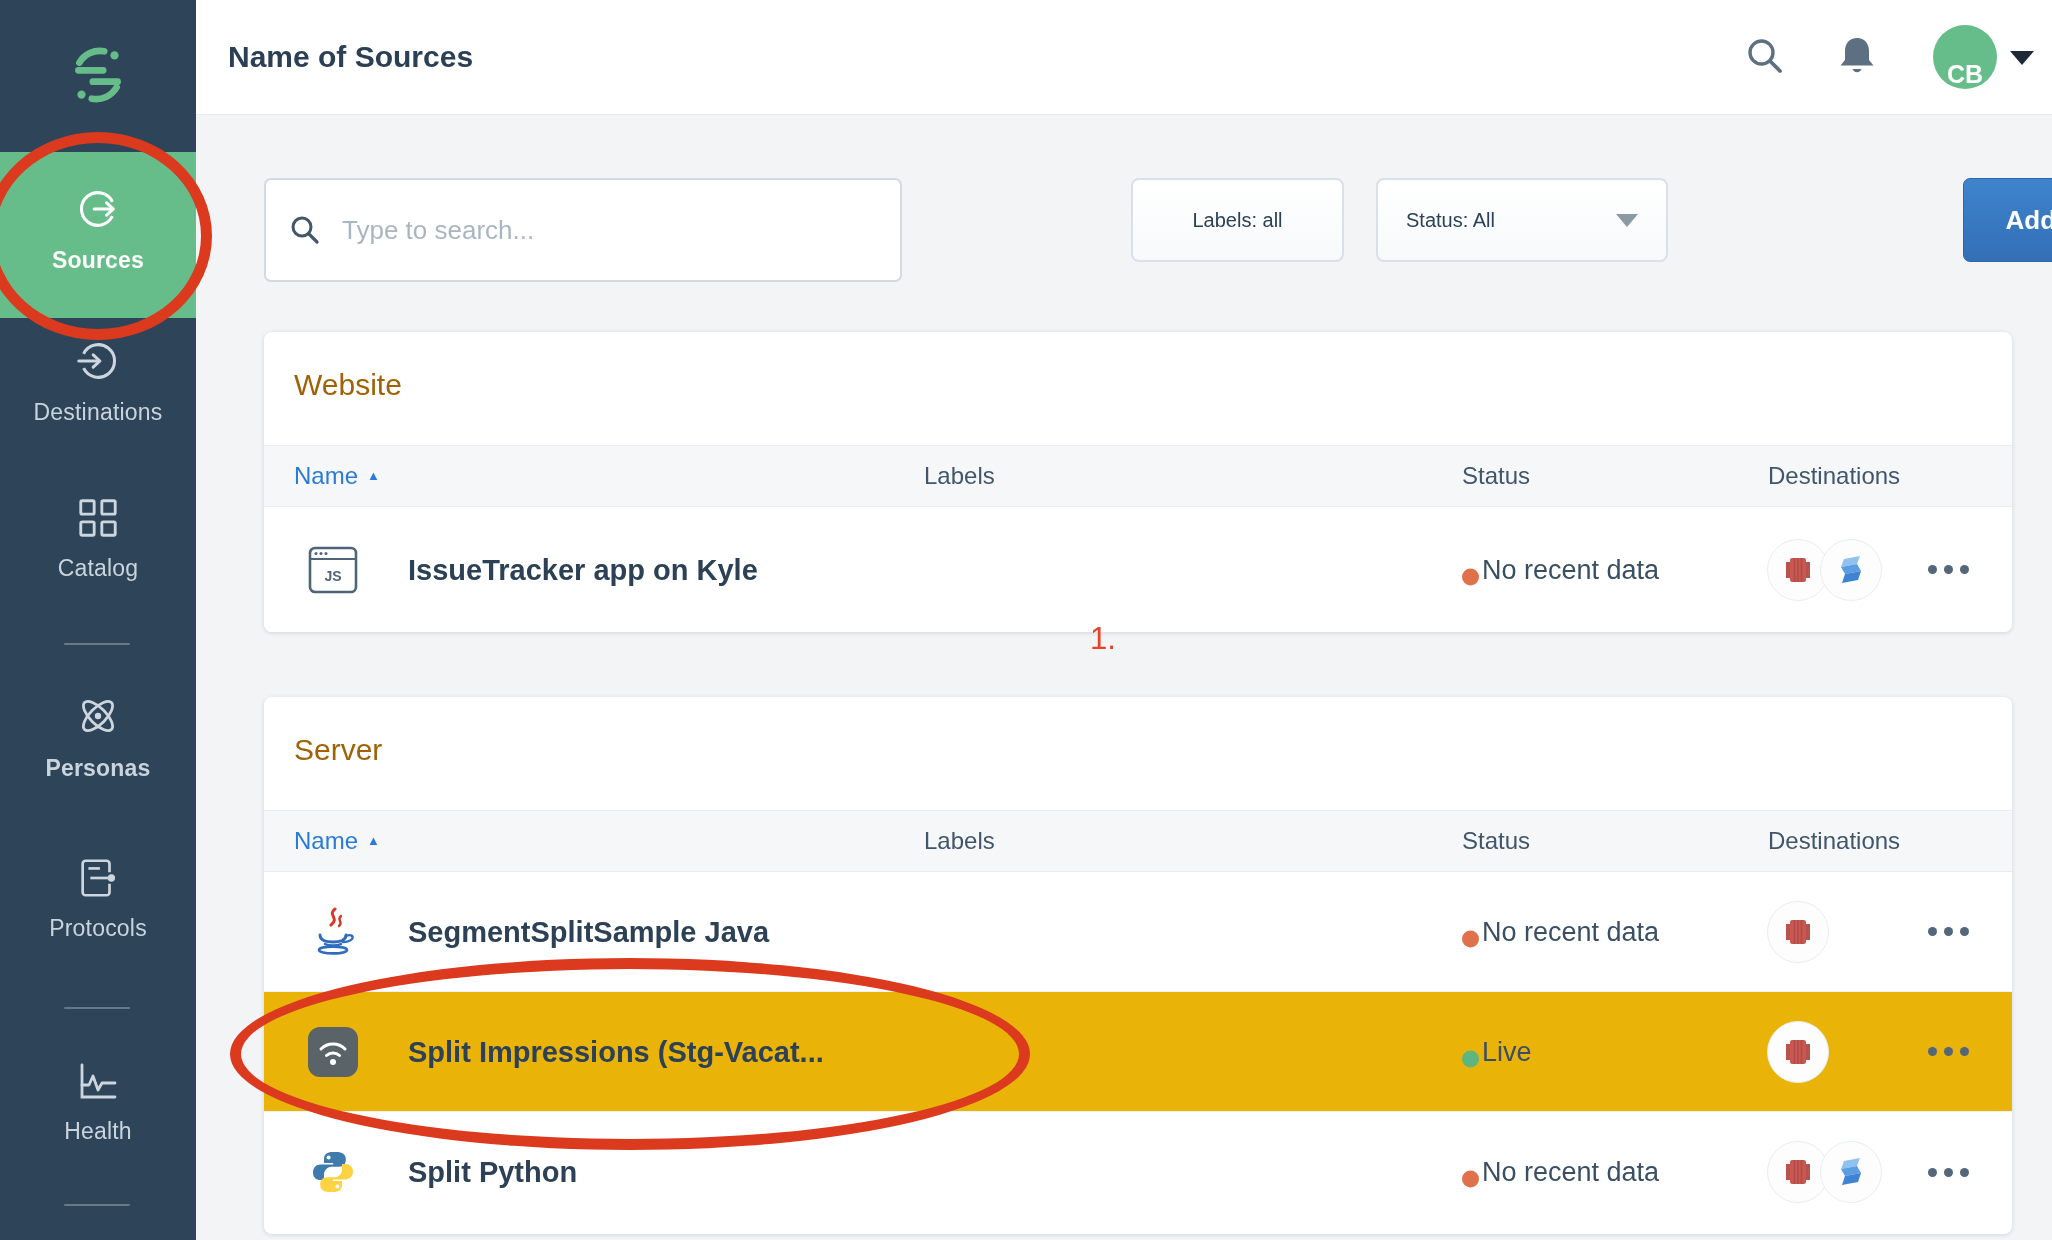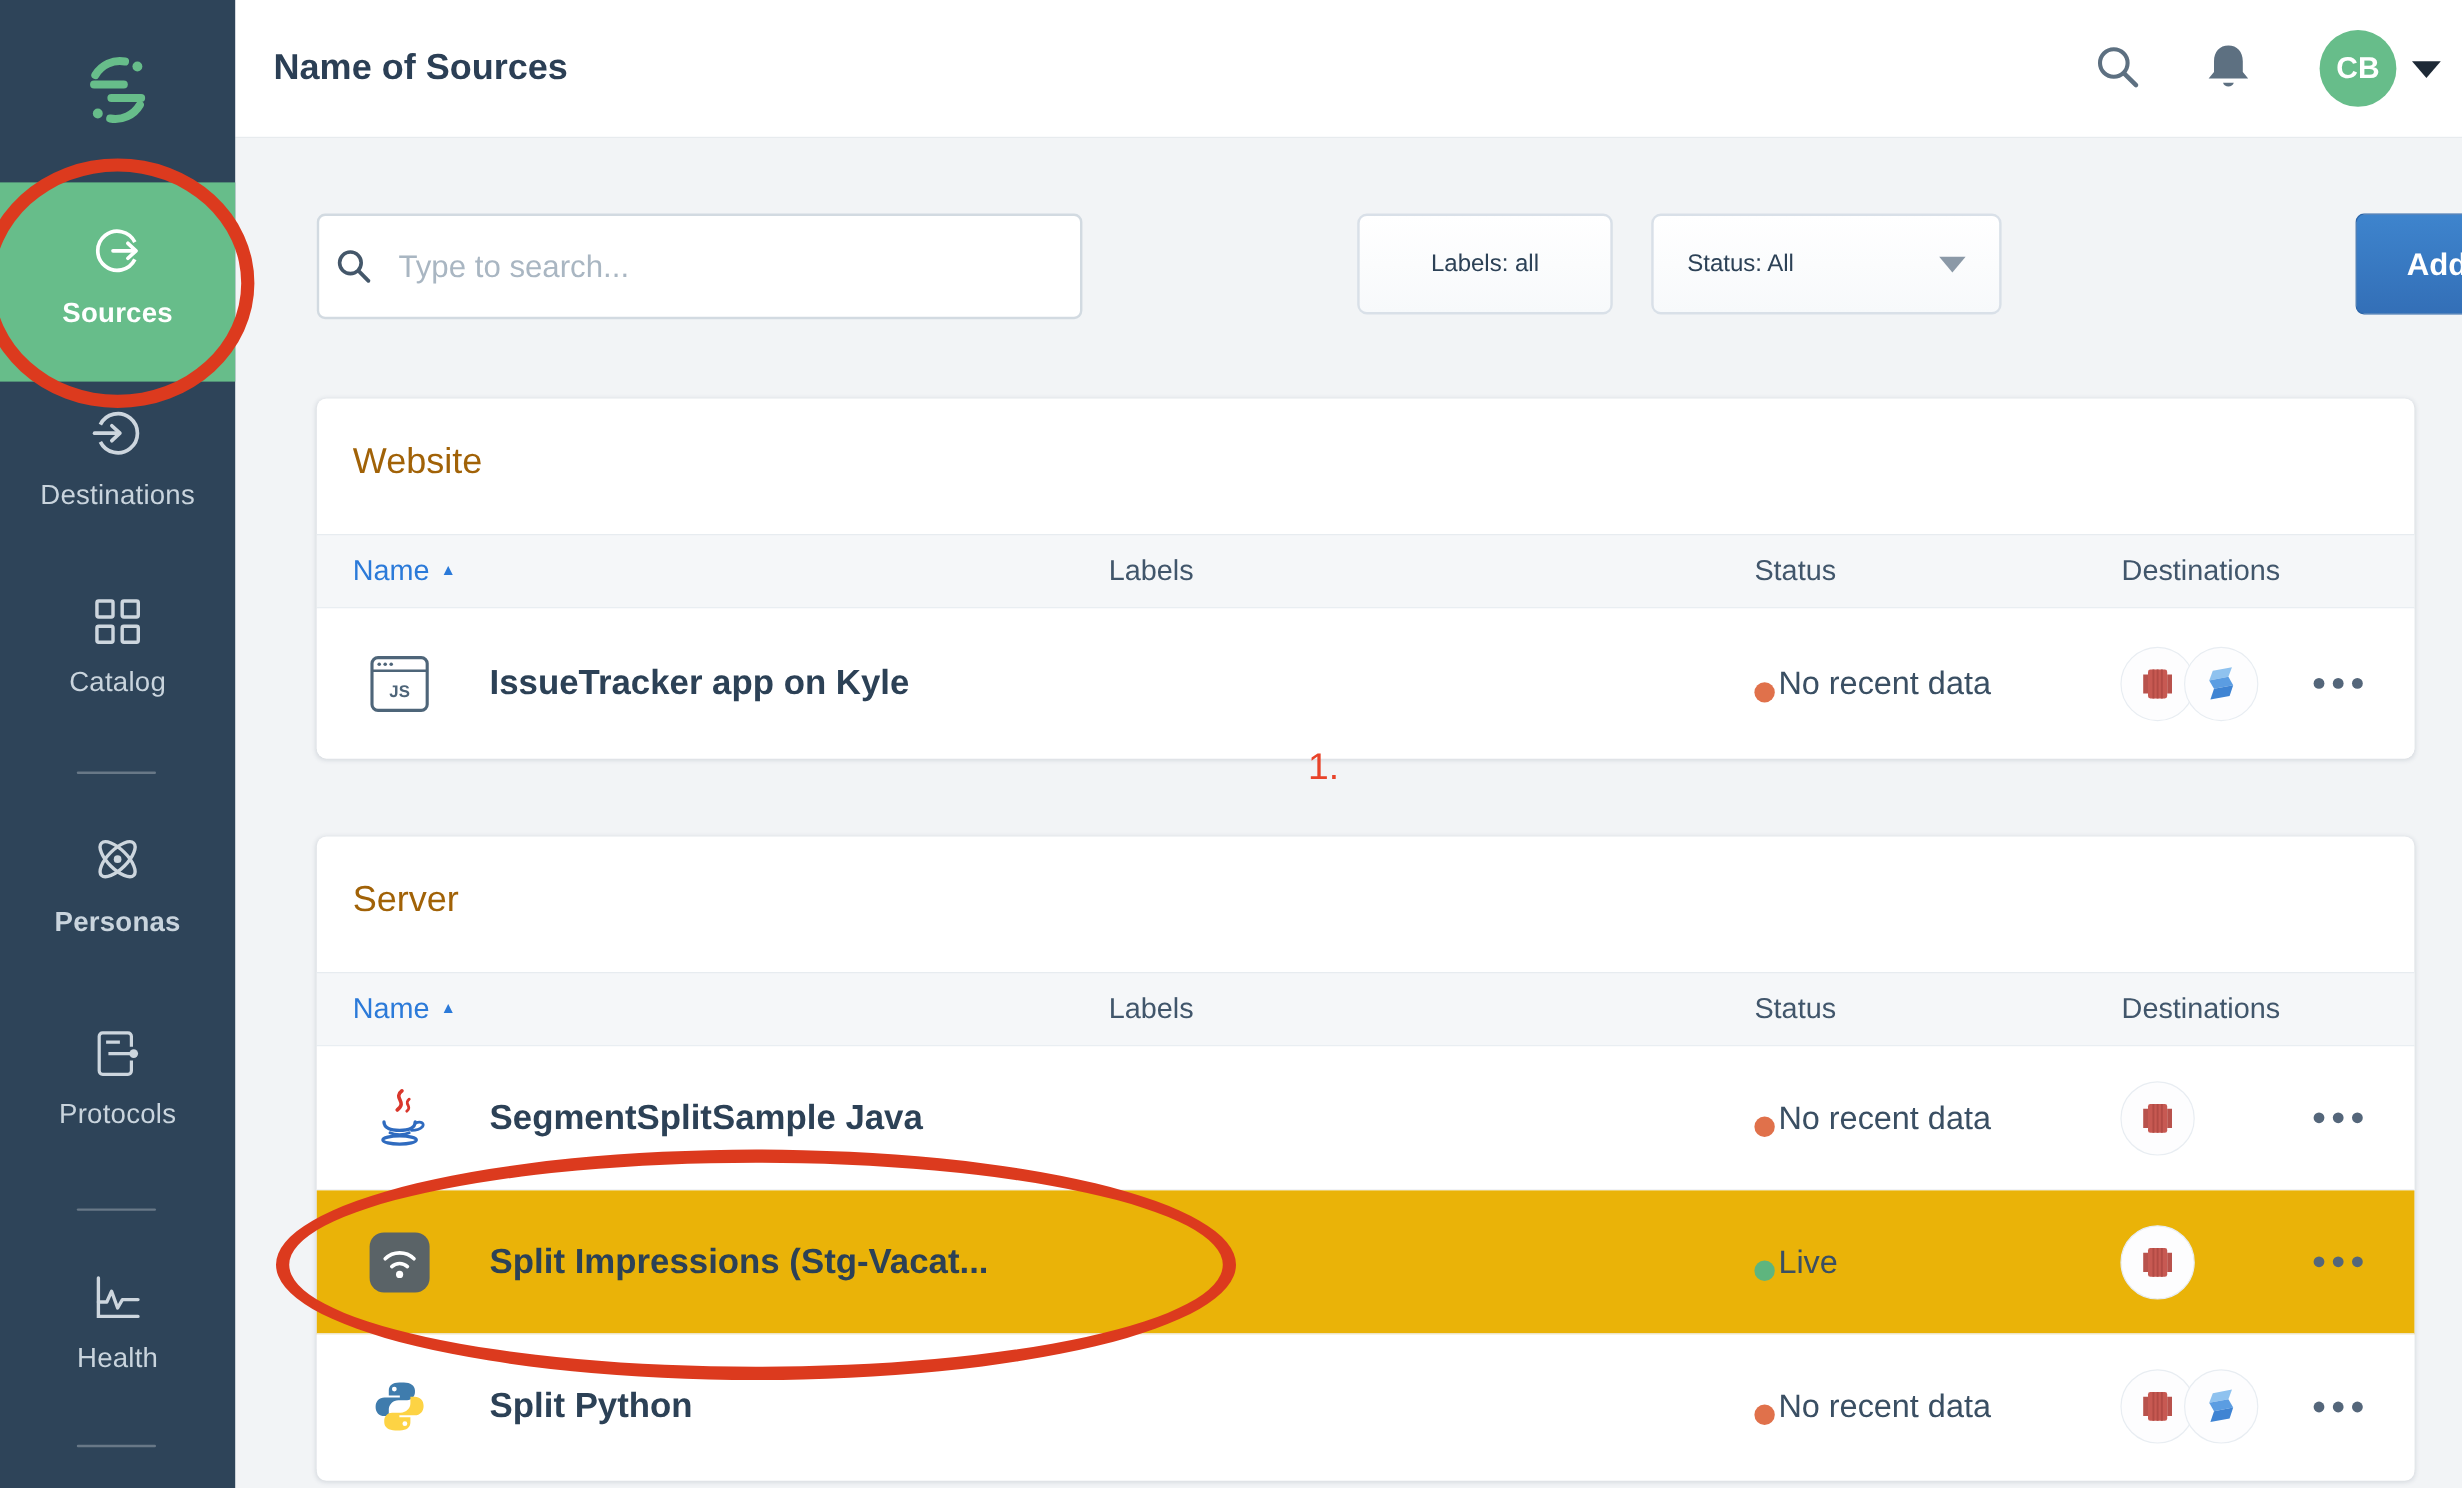--- a/index.html
+++ b/index.html
@@ -20,27 +20,27 @@
   .nav-health { top:1061px; }
   .nav-divider { position:absolute; left:64px; width:66px; height:2px; background:rgba(255,255,255,.28); border-radius:1px; }
   .div-1 { top:643px; } .div-2 { top:1007px; } .div-3 { top:1204px; }
 
   
   .topbar { position:absolute; left:196px; top:0; width:1856px; height:115px; background:#ffffff; border-bottom:1px solid #e7ebee; z-index:1; }
   .page-title { position:absolute; left:32px; top:50%; transform:translateY(-50%); margin:0; font-size:30px; font-weight:600; color:#2b3f55; }
   .icon-btn { position:absolute; top:33px; width:48px; height:48px; background:none; border:none; padding:0; cursor:pointer; }
   .topbar-search { left:1545px; }
   .topbar-bell { left:1637px; }
-  .avatar { position:absolute; left:1737px; top:25px; width:64px; height:64px; border-radius:50%; background:#67bd8a; color:#fff; font-size:25px; font-weight:600; display:flex; align-items:center; justify-content:center; cursor:pointer; }
+  .avatar { position:absolute; left:1737px; top:25px; width:64px; height:64px; border-radius:50%; background:#67bd8a; color:#fff; font-size:25px; font-weight:600; display:flex; align-items:flex-end; justify-content:center; cursor:pointer; }
   .caret-down { position:absolute; left:1814px; top:51px; width:0; height:0; border-left:12px solid transparent; border-right:12px solid transparent; border-top:14px solid #1d2936; cursor:pointer; }
 
   
   .content { position:absolute; left:196px; top:115px; width:1856px; height:1125px; background:#f2f4f6; }
 
-  .search-box { position:absolute; left:68px; top:63px; width:638px; height:88px; background:#fff; border:2px solid #d2dae1; border-radius:7px; display:flex; align-items:center; padding:0 12px; gap:18px; }
+  .search-box { position:absolute; left:68px; top:63px; width:638px; height:104px; background:#fff; border:2px solid #d2dae1; border-radius:7px; display:flex; align-items:center; padding:0 22px; gap:18px; }
   .search-box input { flex:1; border:none; outline:none; font-size:26px; color:#2c4156; background:transparent; font-family:"Liberation Sans", sans-serif; }
   .search-box input::placeholder { color:#a9b6c2; }
 
   .filter-btn { position:absolute; top:63px; height:84px; background:linear-gradient(#ffffff,#f7f9fb); border:2px solid #d9e0e8; border-radius:8px; display:flex; align-items:center; font-size:20px; color:#2c4156; cursor:pointer; }
   .btn-labels { left:935px; width:213px; justify-content:center; }
   .btn-status { left:1180px; width:292px; padding:0 28px; justify-content:space-between; }
   .select-caret { width:0; height:0; border-left:11px solid transparent; border-right:11px solid transparent; border-top:13px solid #8b99a7; }
 
   .btn-add { position:absolute; left:1767px; top:63px; width:231px; height:84px; background:linear-gradient(#3e84cd,#336fb7); border:1px solid #2d66a9; border-radius:7px; color:#fff; font-size:26px; font-weight:600; display:flex; align-items:center; justify-content:center; cursor:pointer; font-family:"Liberation Sans", sans-serif; }
 

